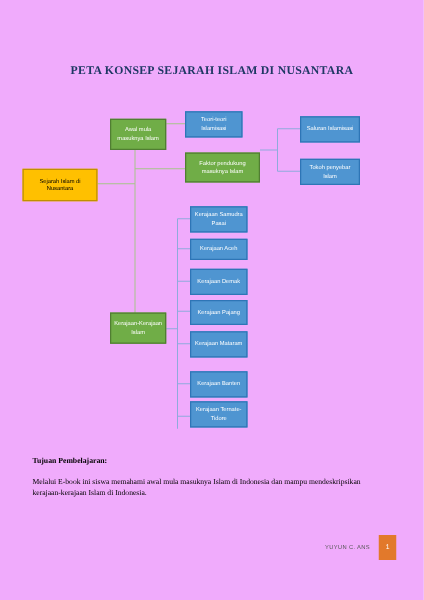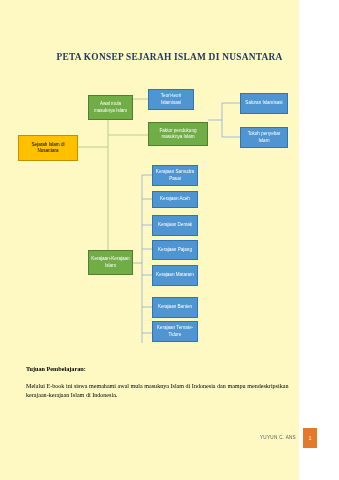--- a/index.html
+++ b/index.html
@@ -11,23 +11,23 @@
     width: 339px;
     height: 480px;
     position: relative;
     font-family: "Liberation Serif", serif;
     overflow: hidden;
   }
 
   .page {
     position: absolute;
     left: 0; top: 0;
-    width: 299px;
+    width: 339px;
     height: 480px;
-    background: #fef9c3;
+    background: #f0abfc;
   }
 
   
   .doc-title {
     position: absolute;
     left: 0;
     top: 52px;
     width: 339px;
     text-align: center;
     font-family: "Liberation Serif", serif;

